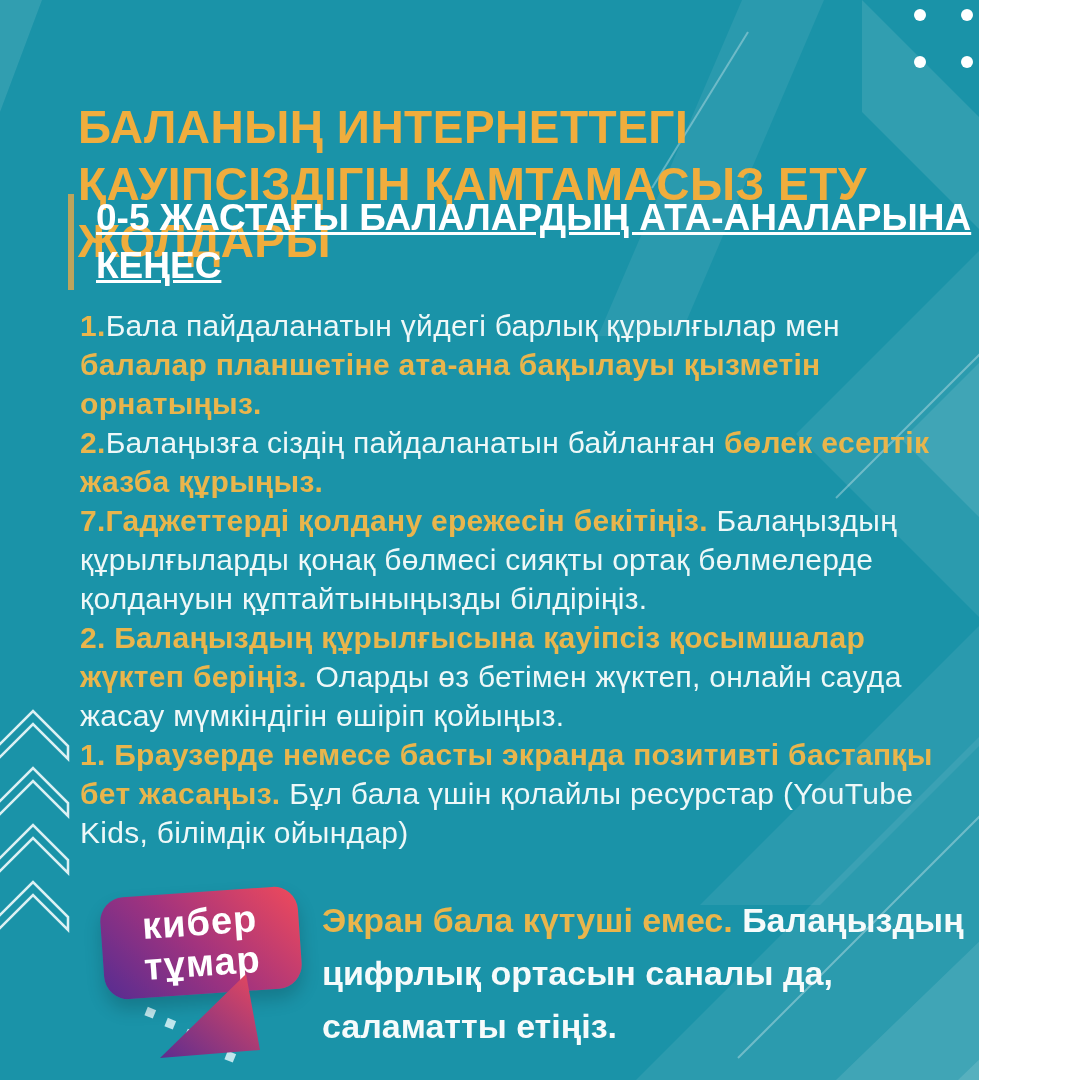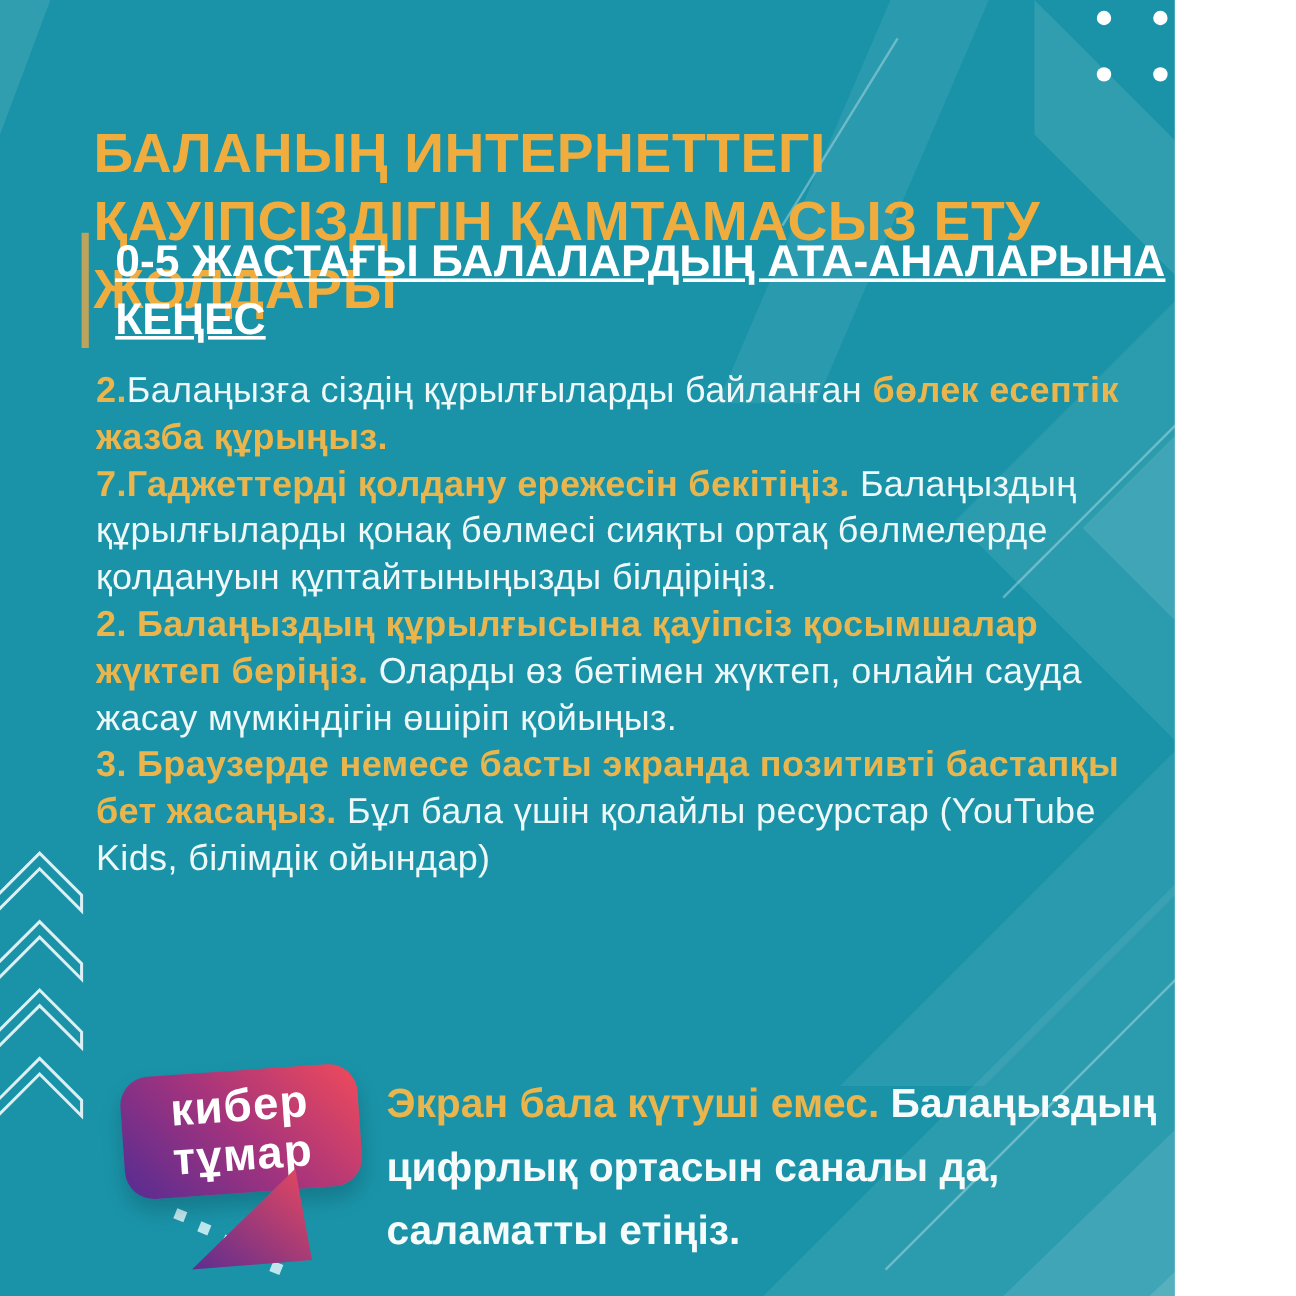--- a/index.html
+++ b/index.html
@@ -181,24 +181,25 @@
     <span class="dot"></span>
   </div>
 
   <h1 class="title">БАЛАНЫҢ ИНТЕРНЕТТЕГІ ҚАУІПСІЗДІГІН ҚАМТАМАСЫЗ ЕТУ ЖОЛДАРЫ</h1>
 
   <div class="subtitle-wrap">
     <div class="subtitle">0-5 ЖАСТАҒЫ БАЛАЛАРДЫҢ АТА-АНАЛАРЫНА КЕҢЕС</div>
   </div>
 
   <div class="tips">
-    <p><span class="hl">2.</span><span class="w">Балаңызға сіздің құрылғыларды байланған </span><span class="hl">бөлек есептік жазба құрыңыз.</span></p>
+    <p><span class="hl">1.</span><span class="w">Бала пайдаланатын үйдегі барлық құрылғылар мен </span><span class="hl">балалар планшетіне ата-ана бақылауы қызметін орнатыңыз.</span></p>
+    <p><span class="hl">2.</span><span class="w">Балаңызға сіздің пайдаланатын байланған </span><span class="hl">бөлек есептік жазба құрыңыз.</span></p>
     <p><span class="hl">7.Гаджеттерді қолдану ережесін бекітіңіз.</span><span class="w"> Балаңыздың құрылғыларды қонақ бөлмесі сияқты ортақ бөлмелерде қолдануын құптайтыныңызды білдіріңіз.</span></p>
     <p><span class="hl">2. Балаңыздың құрылғысына қауіпсіз қосымшалар жүктеп беріңіз.</span><span class="w"> Оларды өз бетімен жүктеп, онлайн сауда жасау мүмкіндігін өшіріп қойыңыз.</span></p>
-    <p><span class="hl">3. Браузерде немесе басты экранда позитивті бастапқы бет жасаңыз.</span><span class="w"> Бұл бала үшін қолайлы ресурстар (YouTube Kids, білімдік ойындар)</span></p>
+    <p><span class="hl">1. Браузерде немесе басты экранда позитивті бастапқы бет жасаңыз.</span><span class="w"> Бұл бала үшін қолайлы ресурстар (YouTube Kids, білімдік ойындар)</span></p>
   </div>
 
   <svg class="chevrons" width="80" height="250" viewBox="0 0 80 250" aria-hidden="true">
     <g stroke="#f2fbfc" stroke-width="2.5" fill="none" opacity="0.9">
       <polygon points="4,52 39,17 74,52 74,65 39,30 4,65"></polygon>
       <polygon transform="translate(0,57)" points="4,52 39,17 74,52 74,65 39,30 4,65"></polygon>
       <polygon transform="translate(0,114)" points="4,52 39,17 74,52 74,65 39,30 4,65"></polygon>
       <polygon transform="translate(0,171)" points="4,52 39,17 74,52 74,65 39,30 4,65"></polygon>
     </g>
   </svg>

